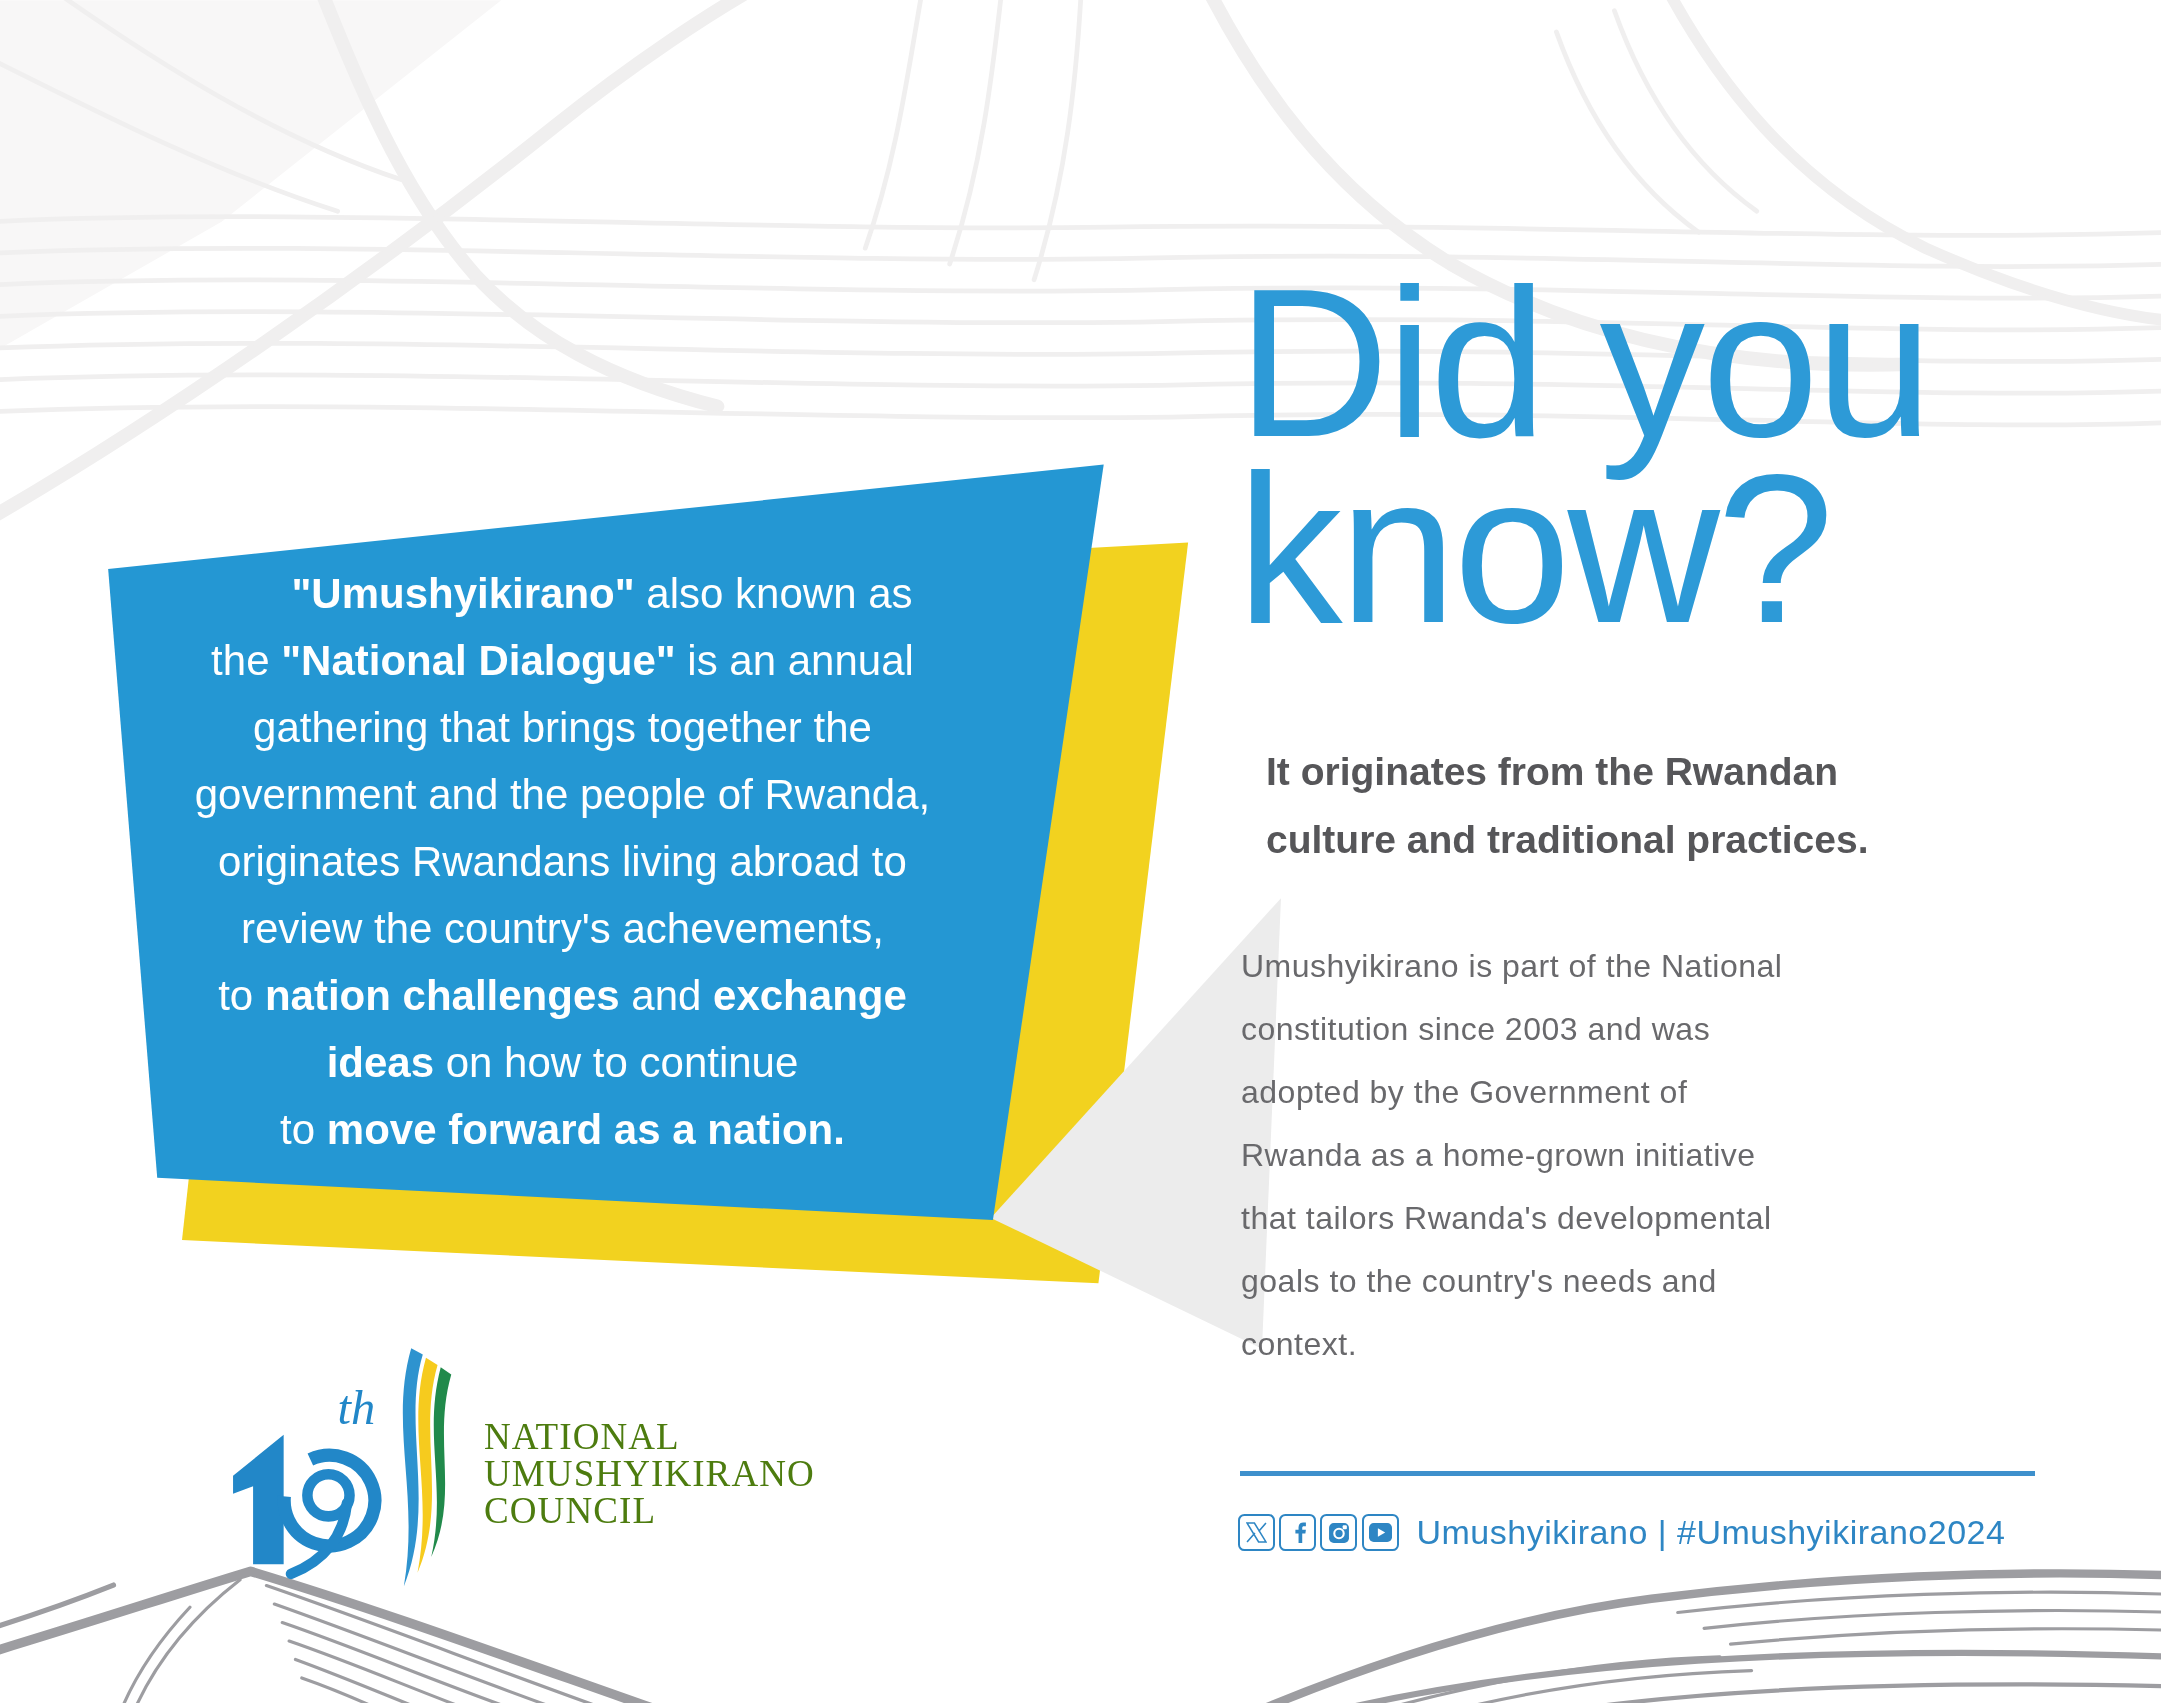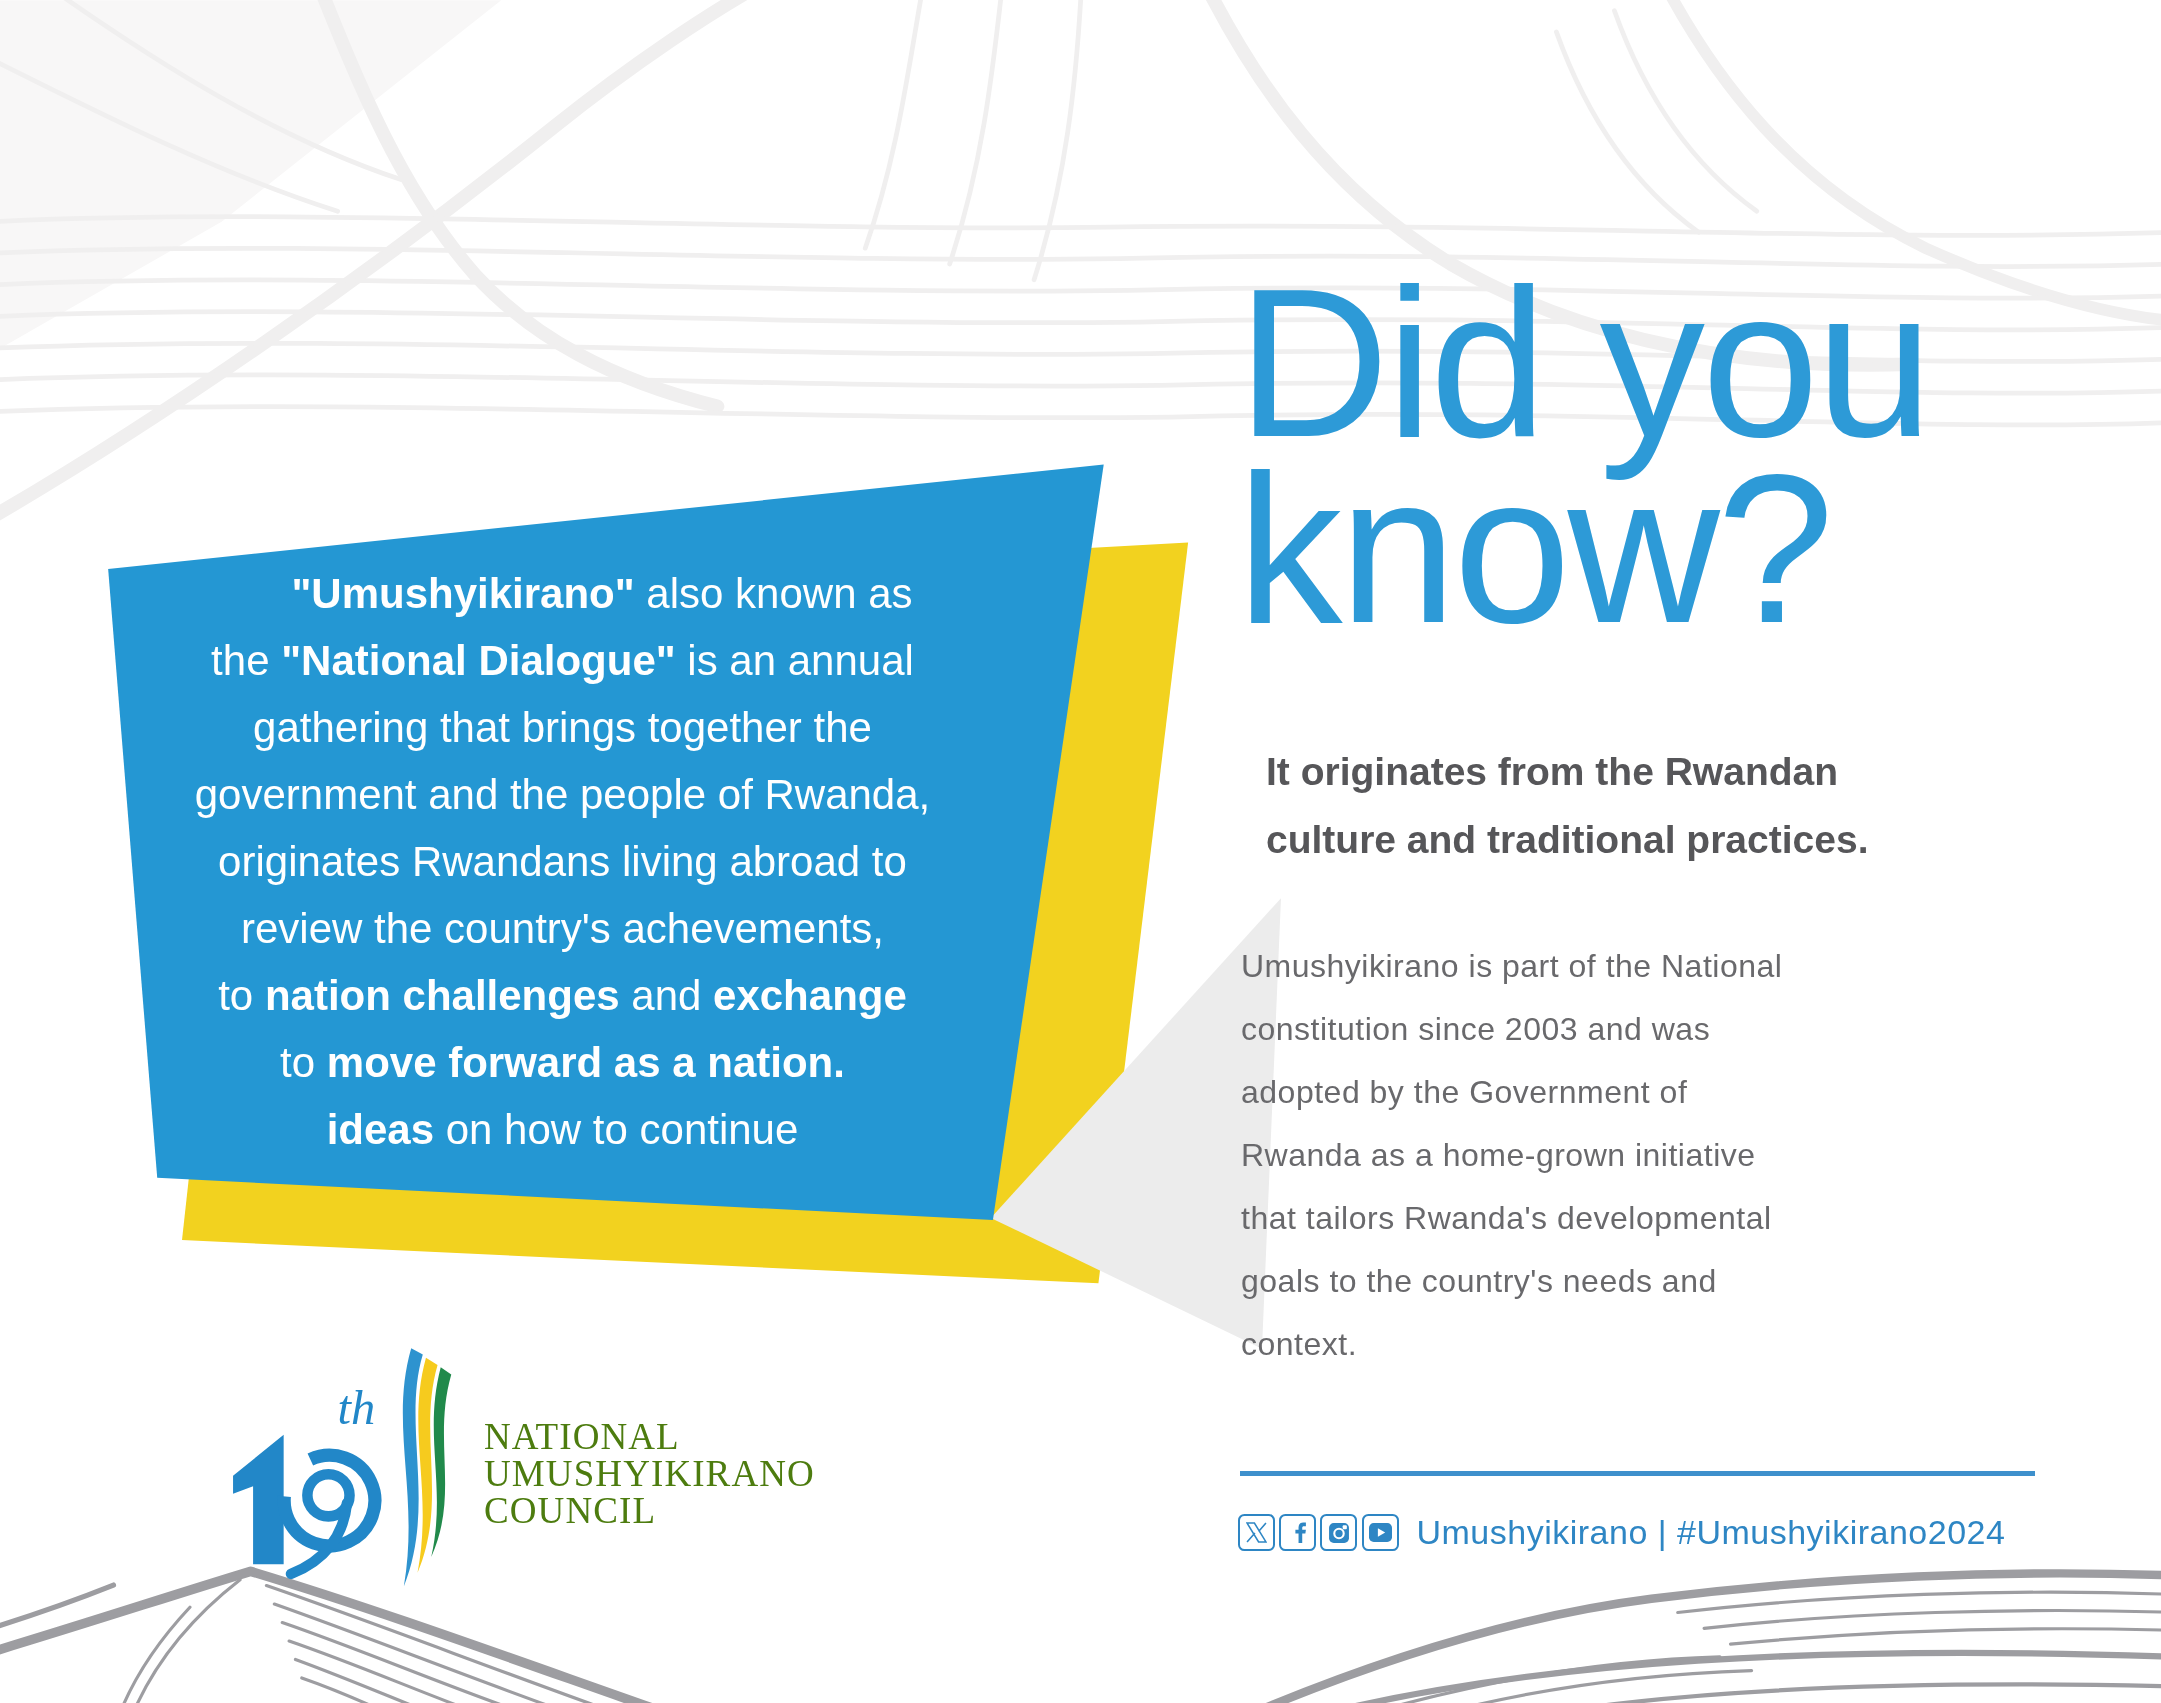--- a/index.html
+++ b/index.html
@@ -90,22 +90,22 @@
   </svg>
 
   <div class="abs bubble-text">
     <div class="line indent1"><b>"Umushyikirano"</b><span> also known as</span></div>
     <div class="line"><span>the </span><b>"National Dialogue"</b><span> is an annual</span></div>
     <div class="line">gathering that brings together the</div>
     <div class="line">government and the people of Rwanda,</div>
     <div class="line">originates Rwandans living abroad to</div>
     <div class="line">review the country's achevements,</div>
     <div class="line"><span>to </span><b>nation challenges</b><span> and </span><b>exchange</b></div>
+    <div class="line"><b>ideas</b><span> on how to continue</span></div>
     <div class="line"><span>to </span><b>move forward as a nation.</b></div>
-    <div class="line"><b>ideas</b><span> on how to continue</span></div>
   </div>
 
   <div class="abs big-title">
     <div class="nowrap">Did you</div>
     <div class="nowrap">know?</div>
   </div>
 
   <div class="abs subhead">
     <div class="nowrap">It originates from the Rwandan</div>
     <div class="nowrap">culture and traditional practices.</div>

